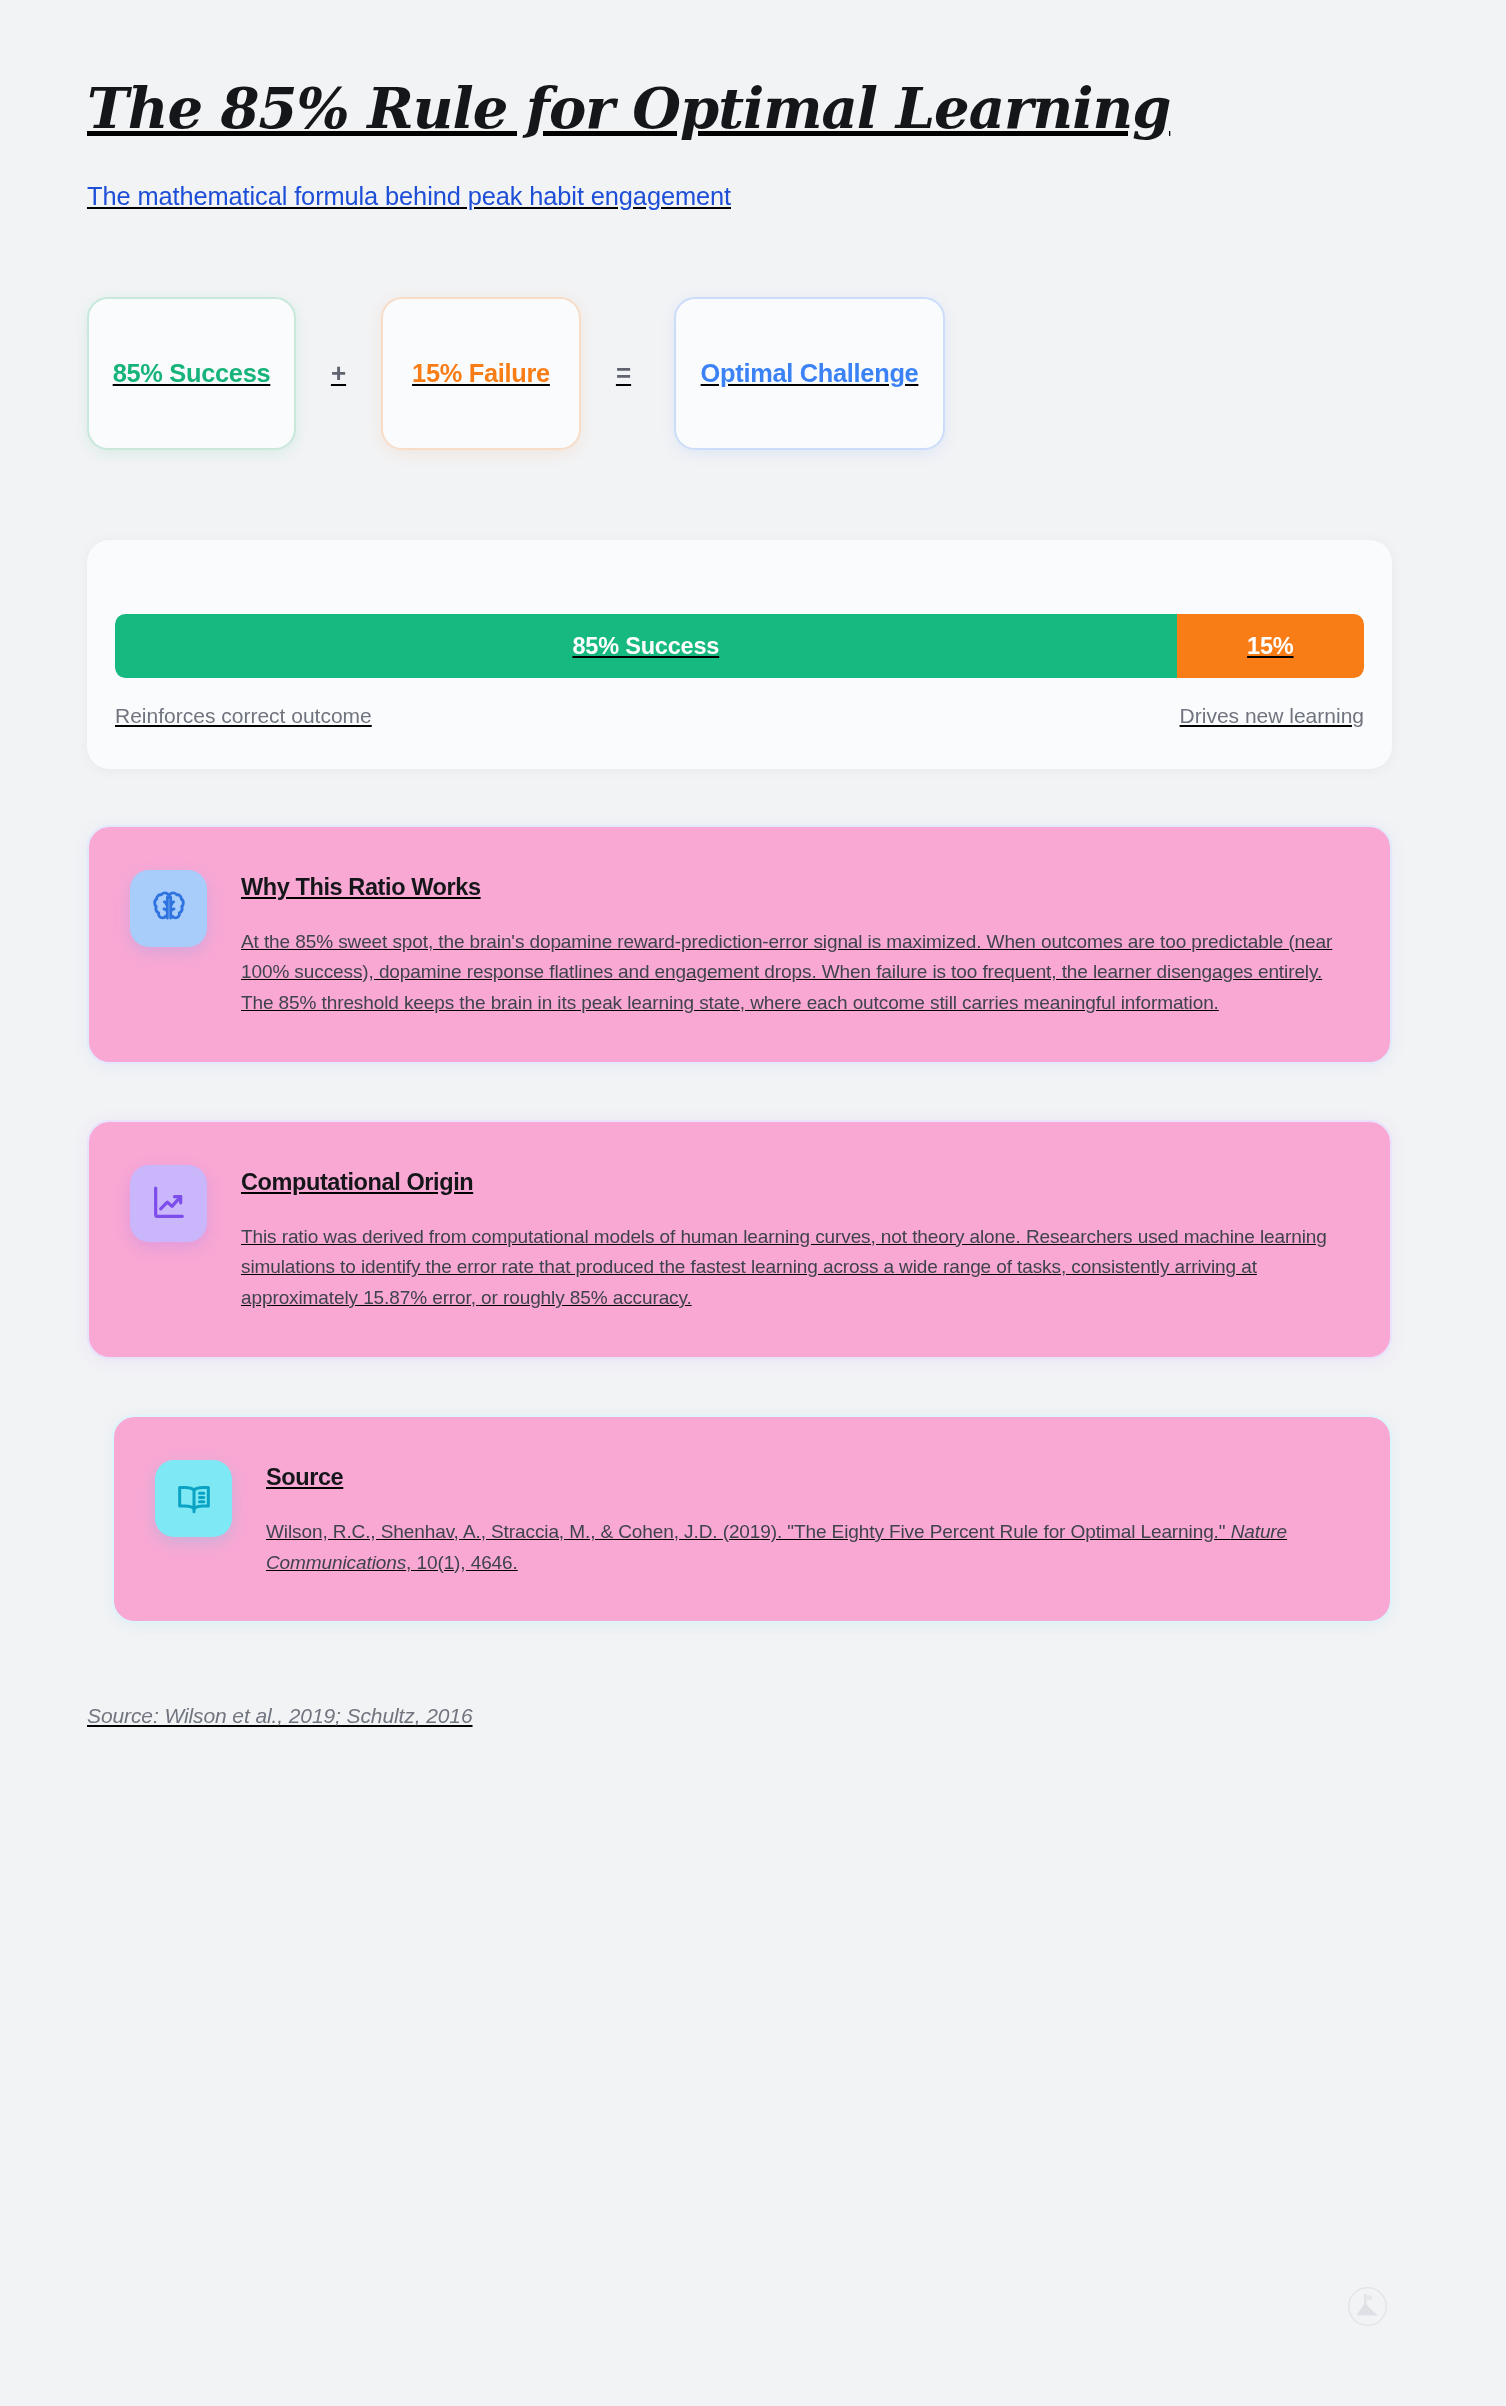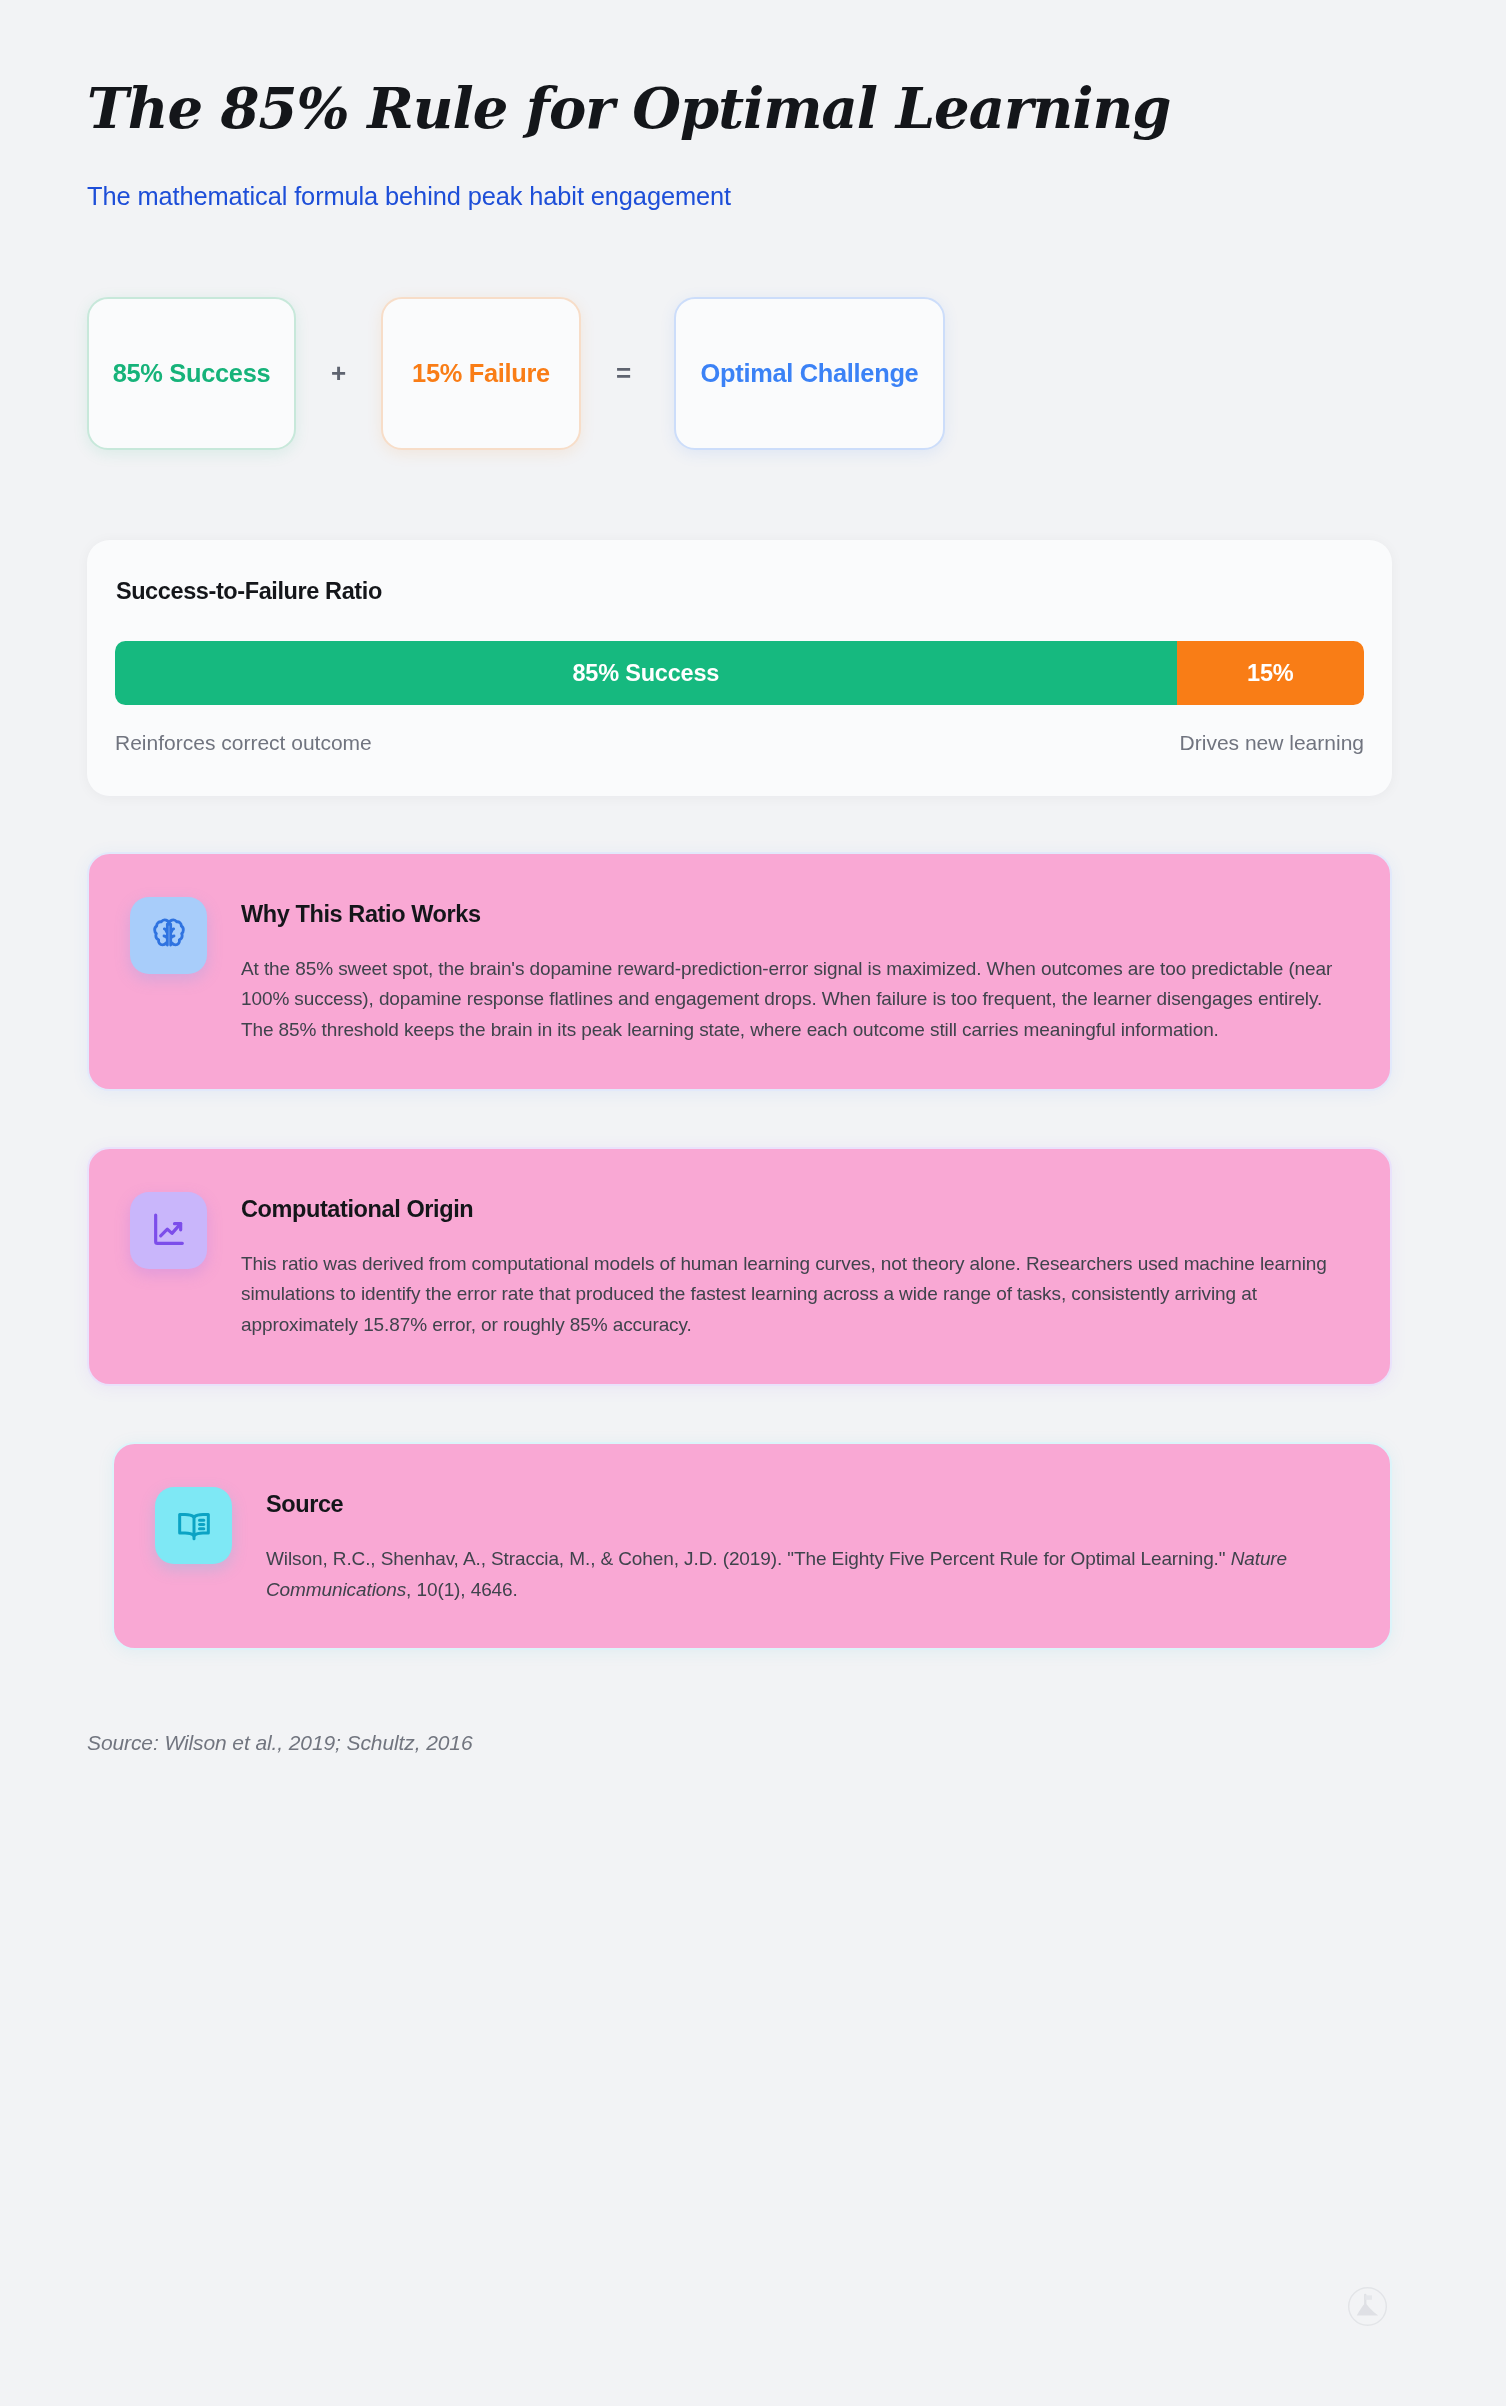--- a/index.html
+++ b/index.html
@@ -11,20 +11,21 @@
     font-family: "Liberation Sans", sans-serif;
     -webkit-font-smoothing: antialiased;
     overflow: hidden;
   }
 
   .page {
     width: 1479px;
     height: 2407px;
     position: relative;
     padding: 0 87px;
+    text-decoration: underline;
   }
 
   
   .header { padding-top: 79px; }
 
   .page-title {
     font-family: "DejaVu Serif", "Liberation Serif", serif;
     font-weight: 700;
     font-style: italic;
     font-size: 56px;
@@ -225,21 +226,20 @@
     <div class="formula-card fc-failure">
       <span>15% Failure</span>
     </div>
     <div class="formula-op">=</div>
     <div class="formula-card fc-result">
       <span>Optimal Challenge</span>
     </div>
   </div>
 
   <div class="ratio-panel">
-    <div class="ratio-title">Success-to-Failure Ratio</div>
     <div class="ratio-bar">
       <div class="bar-success" id="bar-success" style="width: 85%; background: rgb(22, 185, 127);">
         <span>85% Success</span>
       </div>
       <div class="bar-failure" id="bar-failure" style="width: 15%; background: rgb(249, 125, 22);">
         <span>15%</span>
       </div>
     </div>
     <div class="ratio-captions">
       <span>Reinforces correct outcome</span>

